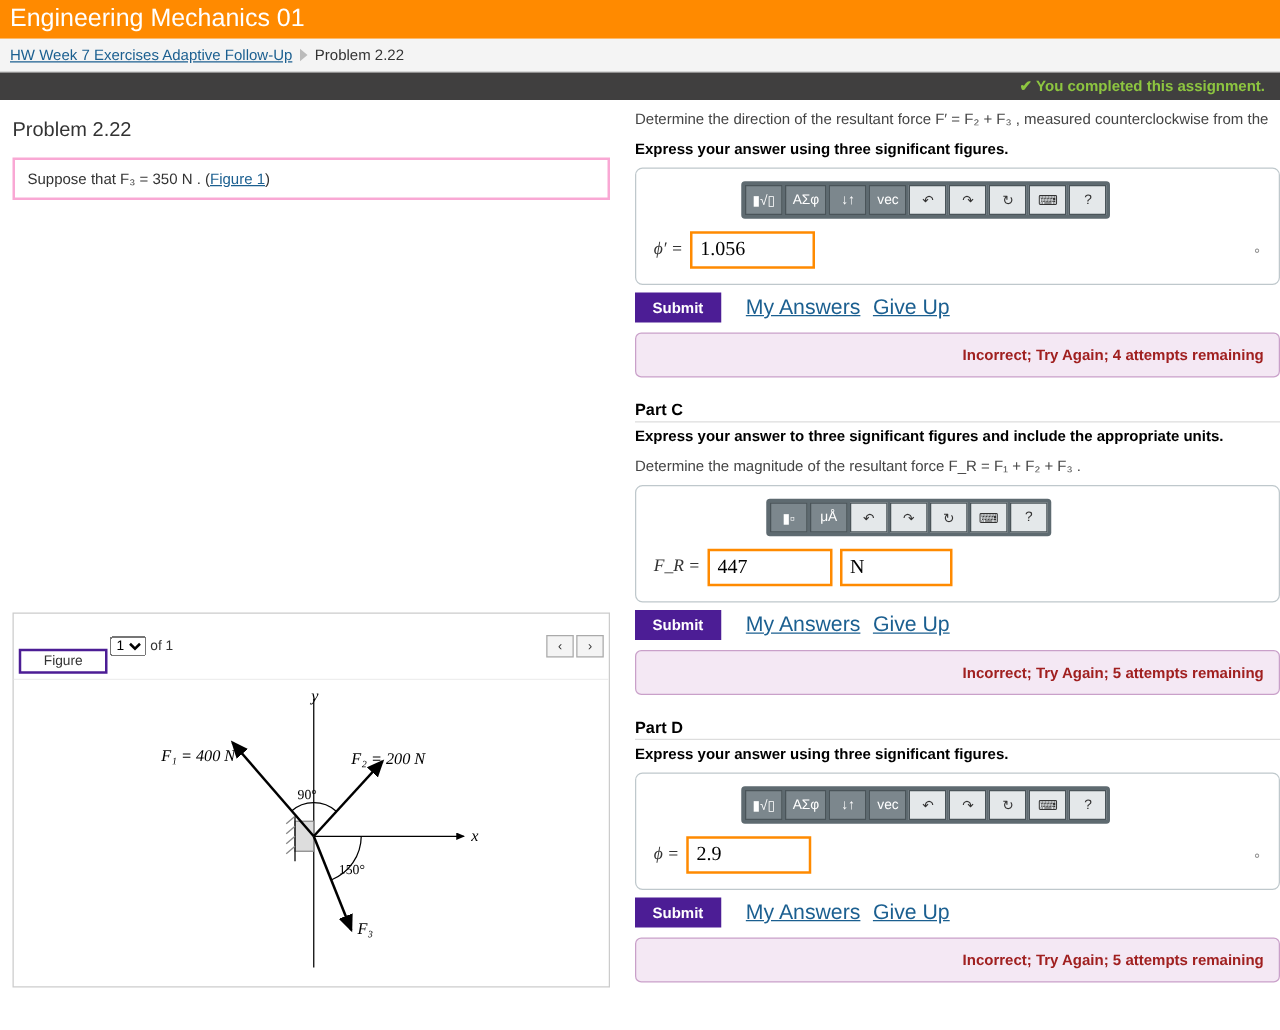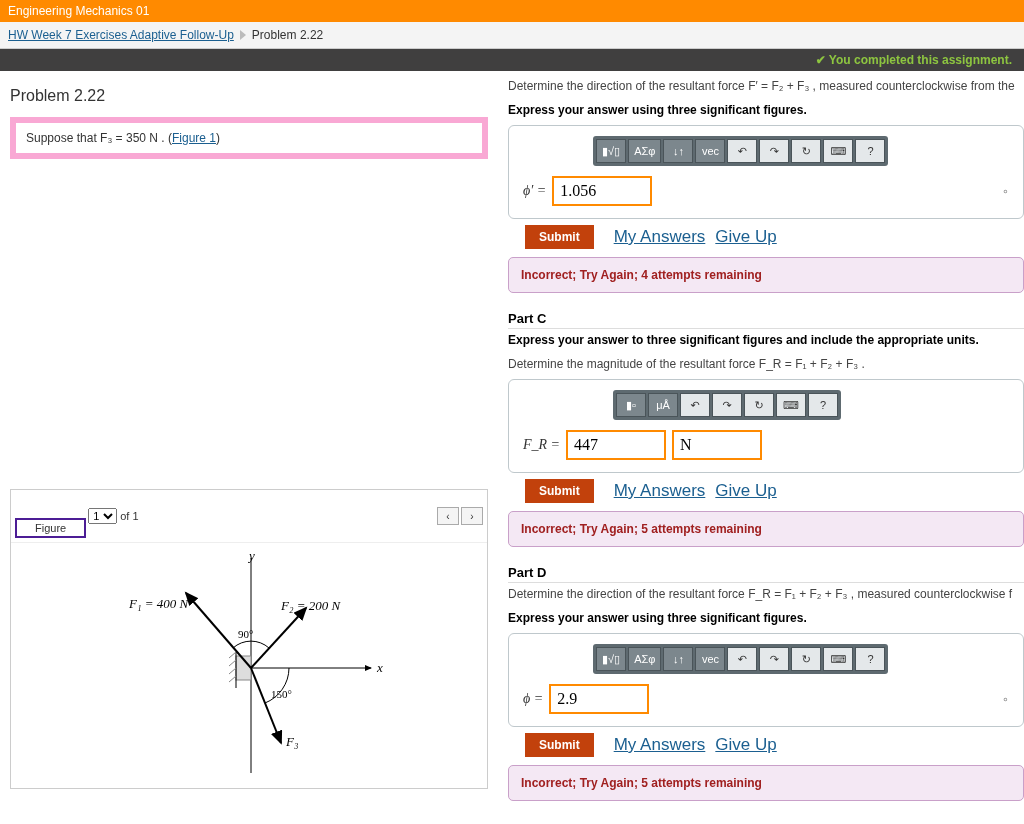--- a/index.html
+++ b/index.html
@@ -1,27 +1,27 @@
 <!DOCTYPE html>
 <html><head>
 <meta charset="utf-8">
 <style>
   * { box-sizing: border-box; margin: 0; padding: 0; }
   body { font-family: Arial, Helvetica, sans-serif; font-size: 12px; color: #333; background: #fff; width: 1024px; }
-  .top-bar { background: #ff8a00; color: #fff; padding: 4px 8px; font-size: 12px; }
+  .top-bar { background: #ff8a00; color: #fff; padding: 4px 8px; font-size: 20px; }
   .breadcrumb-bar { background: #f4f4f4; border-bottom: 1px solid #ccc; padding: 6px 8px; font-size: 12px; display: flex; align-items: center; gap: 6px; }
   .breadcrumb-bar a { color: #1b5f90; text-decoration: underline; }
   .bc-chev { width: 0; height: 0; border-top: 5px solid transparent; border-bottom: 5px solid transparent; border-left: 6px solid #bbb; display: inline-block; }
   .completed-bar { background: #403f3f; color: #8dc540; text-align: right; padding: 4px 12px; font-size: 12px; font-weight: bold; }
   .completed-bar::before { content: "✔ "; }
   .main { display: flex; }
   .left-col { width: 498px; padding: 8px 10px; }
   .right-col { flex: 1; padding: 6px 0 10px 10px; }
   h2.problem-title { font-size: 16px; font-weight: normal; color: #333; margin: 8px 0 12px; }
-  .panel { border: 6px solid #f9a8d4; padding: 8px 10px; font-size: 12px; }
+  .panel { border: 2px solid #f9a8d4; padding: 8px 10px; font-size: 12px; }
   .panel a { color: #1b5f90; text-decoration: underline; }
   .figure-box { border: 1px solid #ccc; margin-top: 330px; }
   .figure-head { display: flex; align-items: center; padding: 4px; border-bottom: 1px solid #eee; }
   .figure-head .lbl { border: 2px solid #4c1d95; padding: 2px 18px; font-size: 11px; margin-top: 24px; }
   .figure-head select { font-size: 11px; margin-left: 2px; }
   .figure-head .of { font-size: 11px; margin-left: 3px; }
   .nav-btns { margin-left: auto; display: flex; gap: 2px; }
   .nav-btn { border: 1px solid #aaa; background: #f4f4f4; width: 22px; height: 18px; font-size: 10px; display: flex; align-items: center; justify-content: center; cursor: pointer; }
   .figure-body { height: 245px; position: relative; }
   .prompt { font-size: 12px; color: #444; margin-bottom: 6px; line-height: 1.5; }
@@ -30,23 +30,23 @@
   .toolbar { background: #5e6a70; border-radius: 3px; padding: 3px; display: inline-flex; gap: 2px; margin-bottom: 10px; margin-left: 70px; }
   .toolbar.small { margin-left: 90px; }
   .tb-btn { background: #7c878d; color: #fff; border: 1px solid #4a5459; min-width: 30px; height: 24px; font-size: 11px; display: flex; align-items: center; justify-content: center; cursor: pointer; padding: 0 5px; }
   .tb-btn.light { background: #e4e8ea; color: #333; }
   .input-row { display: flex; align-items: center; gap: 6px; }
   .var-label { font-style: italic; font-family: 'Times New Roman', serif; font-size: 14px; }
   .ans-input { border: 2px solid #ff8a00; padding: 4px 6px; font-size: 16px; font-family: 'Times New Roman', serif; width: 100px; }
   .unit-input { border: 2px solid #ff8a00; padding: 4px 6px; font-size: 16px; font-family: 'Times New Roman', serif; width: 90px; }
   .deg-mark { margin-left: auto; font-size: 11px; color: #888; }
   .submit-row { display: flex; align-items: center; gap: 20px; margin-bottom: 8px; }
-  .submit-btn { background: #c2410c; color: #fff; border: none; padding: 5px 14px; font-weight: bold; font-size: 12px; cursor: pointer; margin-left: 17px; }
+  .submit-btn { background: #4c1d95; color: #fff; border: none; padding: 5px 14px; font-weight: bold; font-size: 12px; cursor: pointer; }
   .link { color: #1b5f90; text-decoration: underline; font-size: 17px; cursor: pointer; }
-  .feedback { border: 1px solid #c9a0c9; background: #f4e8f4; color: #a02020; font-weight: bold; padding: 10px 12px; border-radius: 5px; font-size: 12px; }
+  .feedback { border: 1px solid #c9a0c9; background: #f4e8f4; color: #a02020; font-weight: bold; padding: 10px 12px; border-radius: 5px; font-size: 12px; text-align: right; }
   .part-hdr { font-weight: bold; font-size: 13px; color: #000; margin: 16px 0 2px; padding-bottom: 2px; border-bottom: 1px solid #ddd; }
   .section { margin-bottom: 18px; }
   .math { font-family: Liberation Sans, sans-serif; }
   
   svg.fig { position: absolute; left: 70px; top: 5px; }
 </style>
 </head>
 <body>
 
 <div class="top-bar">Engineering Mechanics 01</div>
@@ -186,25 +186,20 @@
         <span>
           <a class="link">My Answers</a>&nbsp;&nbsp;
           <a class="link">Give Up</a>
         </span>
       </div>
       <div class="feedback">Incorrect; Try Again; 5 attempts remaining</div>
     </div>
 
     <div class="section">
       <div class="part-hdr">Part D</div>
-      <p class="prompt">
-        <span>Determine the direction of the resultant force </span>
-        <span class="math">F_R = F₁ + F₂ + F₃</span>
-        <span>, measured counterclockwise f</span>
-      </p>
       <p class="prompt bold">Express your answer using three significant figures.</p>
       <div class="answer-box">
         <div class="toolbar">
           <div class="tb-btn">▮√▯</div>
           <div class="tb-btn">ΑΣφ</div>
           <div class="tb-btn">↓↑</div>
           <div class="tb-btn">vec</div>
           <div class="tb-btn light">↶</div>
           <div class="tb-btn light">↷</div>
           <div class="tb-btn light">↻</div>

